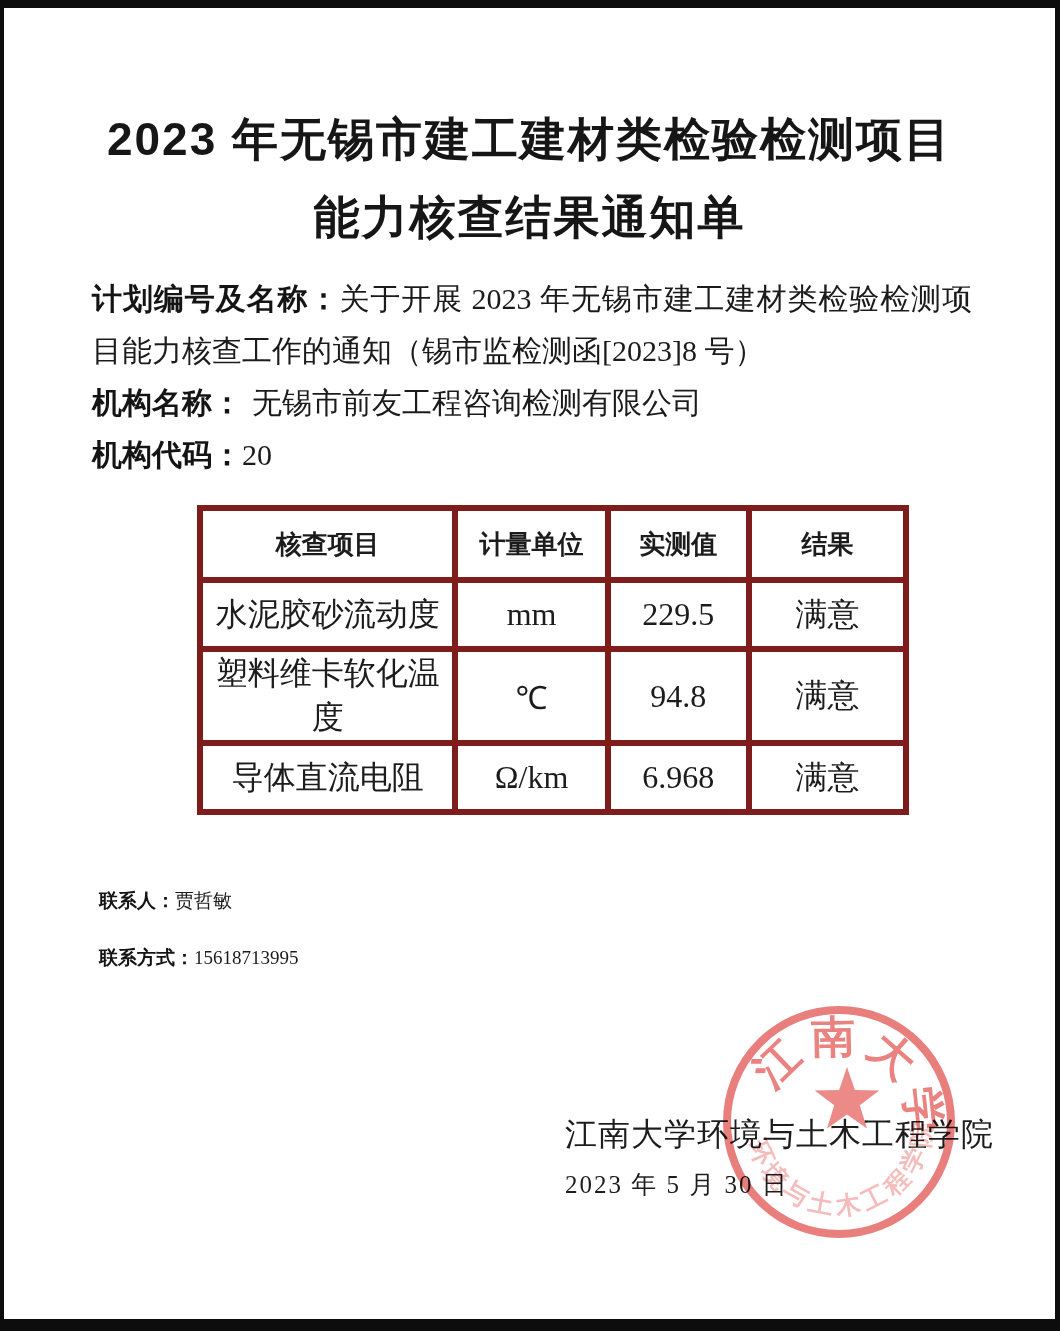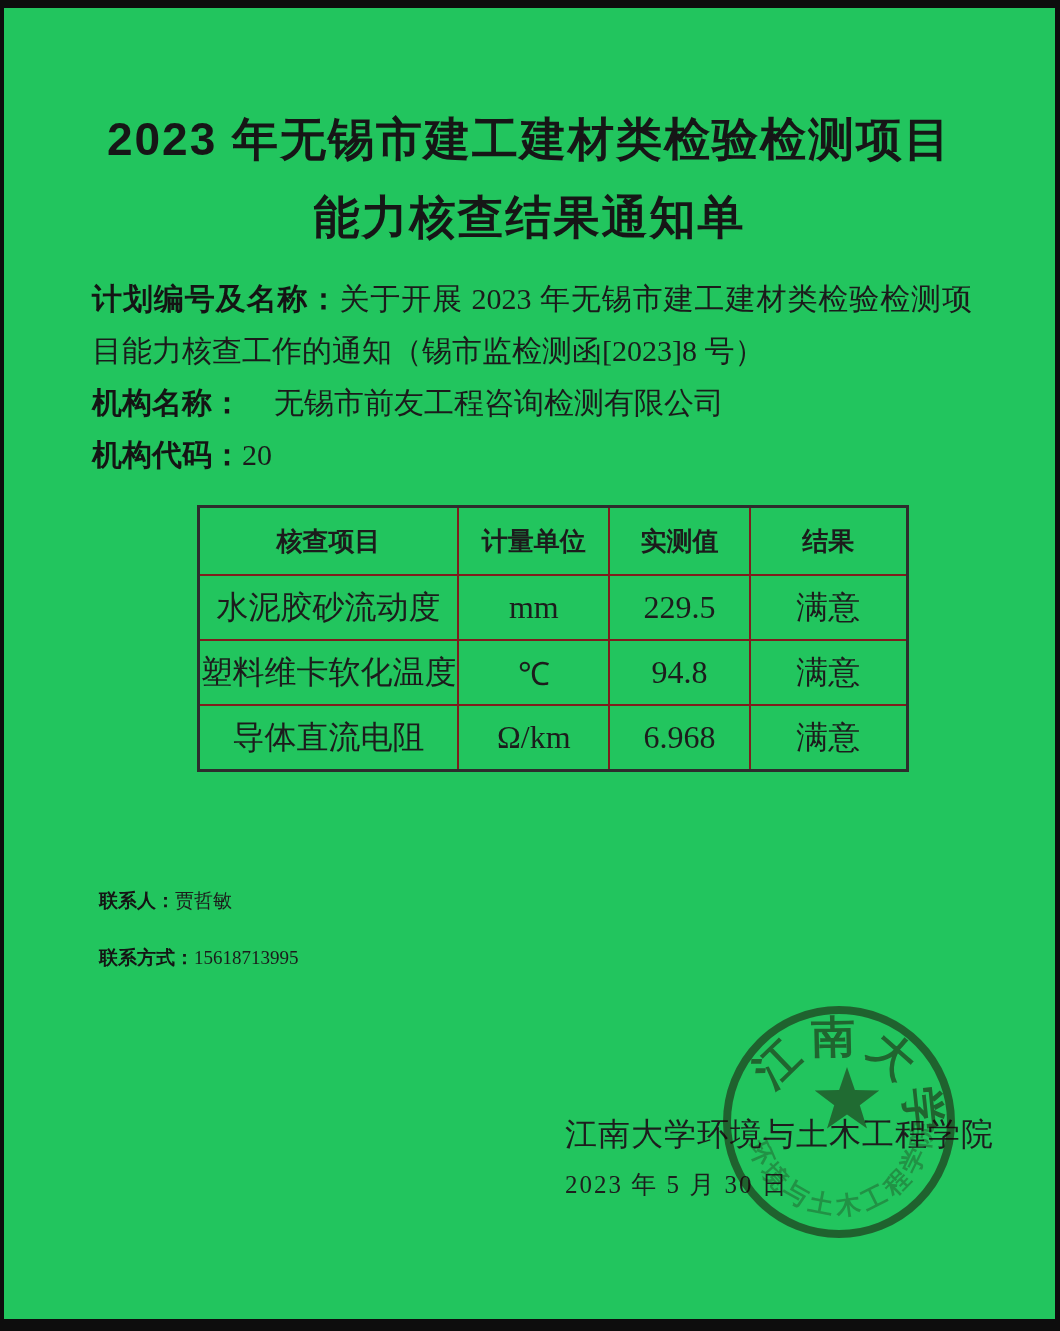--- a/index.html
+++ b/index.html
@@ -3,42 +3,42 @@
 <meta charset="utf-8">
 <style>
   html,body{margin:0;padding:0;}
   body{
     width:1060px;height:1331px;position:relative;
     background:#0d0d0d;
     font-family:"Liberation Serif",serif;
   }
   .page{
     position:absolute;left:4px;top:8px;right:5px;bottom:12px;
-    background:#22c55e;overflow:hidden;
+    background:#ffffff;overflow:hidden;
   }
   .doc-title{
     position:absolute;top:92px;left:0;width:100%;
     text-align:center;color:#161616;
     font-family:"Liberation Sans",sans-serif;font-weight:700;
     font-size:46px;line-height:78px;letter-spacing:2px;
   }
   .body-block{
     position:absolute;top:265px;left:88px;width:880px;
     font-size:30px;line-height:52px;color:#1b1b1b;
   }
   .body-block p{margin:0;text-align:justify;}
   .lbl{font-family:"Liberation Sans",sans-serif;font-weight:700;color:#141414;}
-  .org-gap{margin-left:32px;}
+  .org-gap{margin-left:10px;}
   .rtable{
     position:absolute;left:193px;top:497px;width:712px;
     border-collapse:collapse;border:3px solid #2d2d2d;
     color:#1c1c1c;
   }
   .rtable th,.rtable td{
-    border:2px solid #7f1d1d;text-align:center;vertical-align:middle;
+    border:6px solid #7f1d1d;text-align:center;vertical-align:middle;
     padding:0;
   }
   .rtable th{
     height:66px;font-size:26px;
     font-family:"Liberation Sans",sans-serif;font-weight:700;
   }
   .rtable td{height:63px;font-size:32px;font-family:Liberation Serif, serif;}
   .c1{width:255px;} .c2{width:148px;} .c3{width:137px;} .c4{width:154px;}
   .contact{
     position:absolute;top:864px;left:95px;

